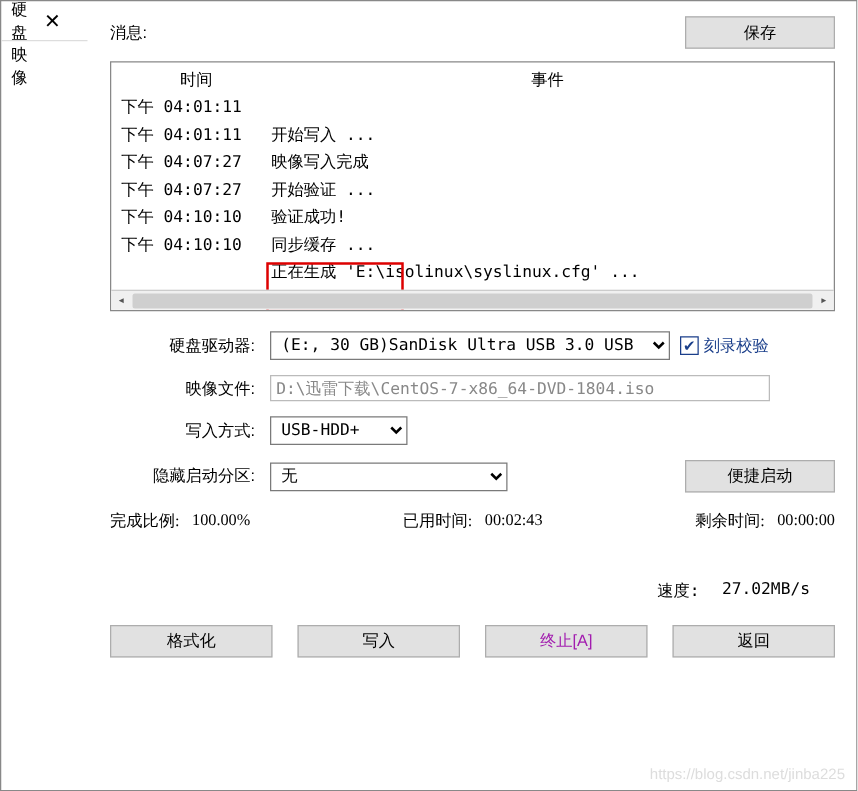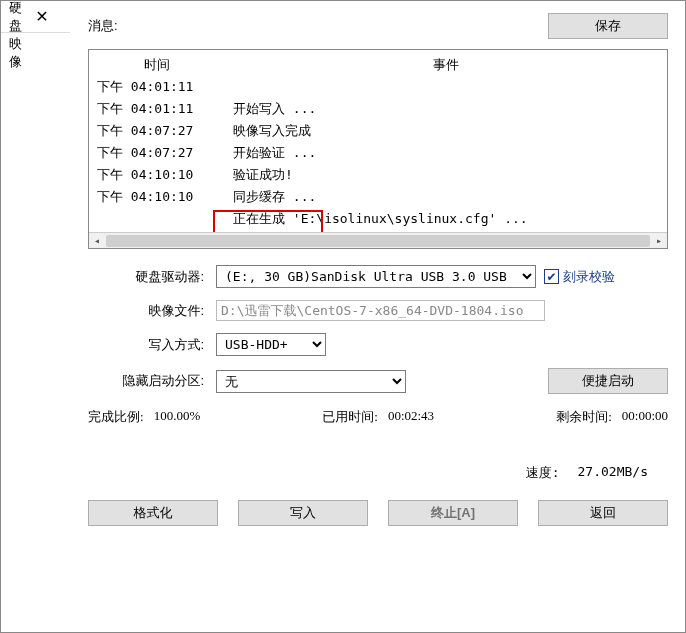--- a/index.html
+++ b/index.html
@@ -48,41 +48,41 @@
     background: #e1e1e1;
     border: 1px solid #adadad;
     padding: 3px 0;
     width: 120px;
     font-family: inherit;
     font-size: 13px;
     cursor: pointer;
     text-align: center;
   }
   .btn.wide { width: 130px; }
-  .btn.disabled { color: #737373; font-weight: bold; }
+  .btn.disabled { color: #a21caf; }
   .log-box {
     border: 1px solid #888;
     height: 200px;
     overflow: auto;
     padding: 4px 8px;
     font-family: "SimSun", monospace;
     font-size: 13px;
     line-height: 22px;
     position: relative;
   }
   .log-header {
     display: flex;
     font-weight: normal;
     text-align: center;
   }
   .log-row {
     display: flex;
   }
   .col-time { width: 120px; flex-shrink: 0; }
-  .col-event { flex: 1; margin-left: 16px; }
+  .col-event { flex: 1; }
   .highlight-box {
     position: absolute;
     border: 2px solid #d00;
     pointer-events: none;
   }
   .form-grid {
     display: flex;
     flex-direction: column;
     gap: 12px;
     padding: 6px 0 4px 0;
@@ -101,21 +101,21 @@
     font-family: "SimSun", monospace;
     font-size: 13px;
     padding: 2px 4px;
     border: 1px solid #7a7a7a;
     background: #fff;
   }
   select.drive { width: 320px; }
   select.method { width: 110px; }
   select.hidden-part { width: 190px; }
   input.image-file {
-    width: 329px;
+    width: 400px;
     color: #888;
     border: 1px solid #bbb;
   }
   .chk-wrap {
     display: flex;
     align-items: center;
     gap: 4px;
     color: #1a3e8a;
   }
   .chk {
@@ -292,14 +292,15 @@
       <span>27.02MB/s</span>
     </div>
 
     <div class="button-row">
       <button class="btn wide">格式化</button>
       <button class="btn wide">写入</button>
       <button class="btn wide disabled">终止[A]</button>
       <button class="btn wide">返回</button>
     </div>
 
+    <div class="watermark">https://blog.csdn.net/jinba225</div>
   </div>
 </div>
 
 </body></html>

